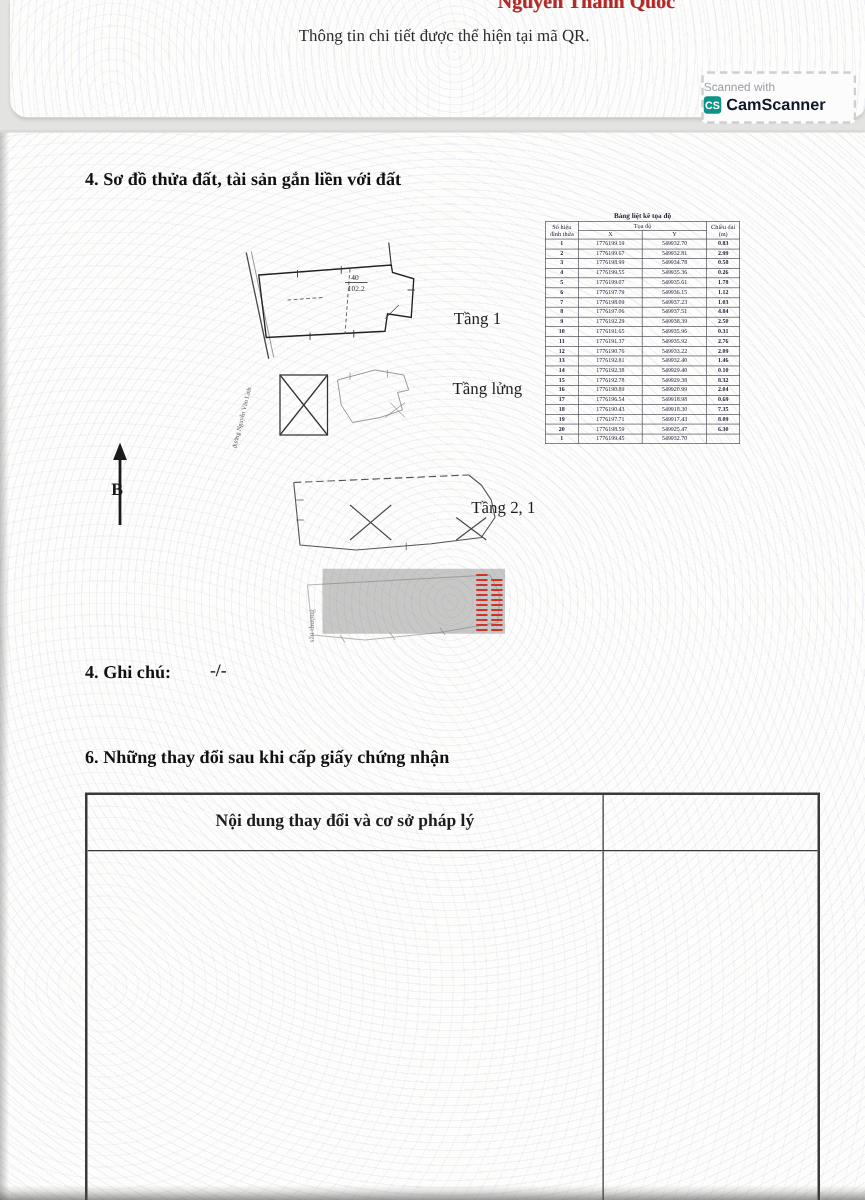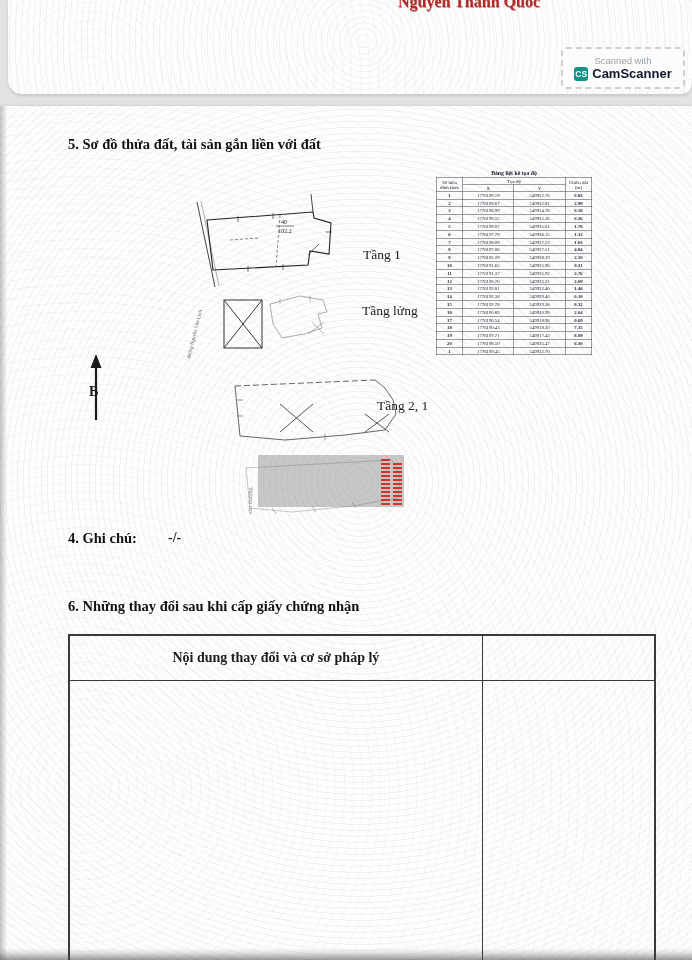--- a/index.html
+++ b/index.html
@@ -20,22 +20,22 @@
   #page-main{left:0;top:106px;right:0;bottom:0;box-shadow:0 -1px 2px rgba(0,0,0,0.08);}
   #page-main::before{content:"";position:absolute;left:0;top:0;bottom:0;width:8px;
     background:linear-gradient(90deg, rgba(120,120,118,0.45), rgba(120,120,118,0) 90%);}
   #page-main::after{content:"";position:absolute;left:0;right:0;bottom:0;height:12px;
     background:linear-gradient(0deg, rgba(70,70,66,0.55), rgba(70,70,66,0.15) 60%, rgba(70,70,66,0) 100%);}
 
   
   .signer{position:absolute;top:-7px;left:390px;font-size:16px;font-weight:bold;color:#b02a28;
     text-shadow:0.6px 0.6px 0.4px rgba(176,42,40,0.5);white-space:nowrap;}
   .qr-note{position:absolute;top:21px;left:231px;font-size:13.5px;color:#2b2b2b;}
-  .cs-badge{position:absolute;top:47px;right:7px;width:120px;height:38px;background:#fcfcfc;
-    border:2px dashed #cfcfcf;border-radius:5px;display:flex;flex-direction:column;align-items:center;justify-content:center;
+  .cs-badge{position:absolute;top:57px;right:7px;width:120px;height:38px;background:#fcfcfc;
+    border:2px dashed #cfcfcf;border-radius:5px;display:flex;flex-direction:column;align-items:flex-start;justify-content:center;
     font-family:"Liberation Sans", sans-serif;}
   .cs-line1{font-size:9.5px;color:#9aa0a6;line-height:11px;}
   .cs-line2{display:flex;align-items:center;gap:4px;}
   .cs-icon{width:14px;height:14px;border-radius:3px;background:#0f9287;color:#fff;font-size:8.5px;font-weight:bold;
     display:flex;align-items:center;justify-content:center;}
   .cs-name{font-size:13px;font-weight:bold;color:#0f172a;}
 
   
   .h-sec{position:absolute;font-size:14.5px;font-weight:bold;color:#111;white-space:nowrap;}
   #sec4-title{left:68px;top:30px;}
@@ -81,32 +81,33 @@
   .changes-body .cell1{width:70.5%;border-right:1.5px solid #3a3a3a;}
   .changes-body .cell2{flex:1;}
 
   svg{display:block;}
 </style>
 </head>
 <body>
 
 <div class="page" id="page-top">
   <div class="signer">Nguyễn Thành Quốc</div>
+  <div class="qr-note">Thông tin chi tiết được thể hiện tại mã QR.</div>
   <div class="cs-badge">
     <div class="cs-line1">Scanned with</div>
     <div class="cs-line2">
       <span class="cs-icon">CS</span>
       <span class="cs-name">CamScanner</span>
     </div>
   </div>
 </div>
 
 <div class="page" id="page-main">
 
-  <div class="h-sec" id="sec4-title">5. Sơ đồ thửa đất, tài sản gắn liền với đất</div>
+  <div class="h-sec" id="sec4-title">4. Sơ đồ thửa đất, tài sản gắn liền với đất</div>
 
   <svg class="sketch" style="left:78px;top:248px;" width="40" height="68" viewBox="0 0 40 68">
     <line x1="18" y1="66" x2="18" y2="10" stroke="#1a1a1a" stroke-width="2.2"></line>
     <polygon points="18,0 12.5,14 23.5,14" fill="#1a1a1a"></polygon>
     <text x="11" y="42" font-size="14" font-weight="bold" font-family="Liberation Serif, serif" fill="#1a1a1a">B</text>
   </svg>
 
   <svg class="sketch" style="left:188px;top:86px;" width="175" height="100" viewBox="0 0 175 100">
     <line x1="9" y1="10" x2="27" y2="95" stroke="#444" stroke-width="1"></line>
     <line x1="13" y1="9" x2="31" y2="94" stroke="#777" stroke-width="0.6"></line>

